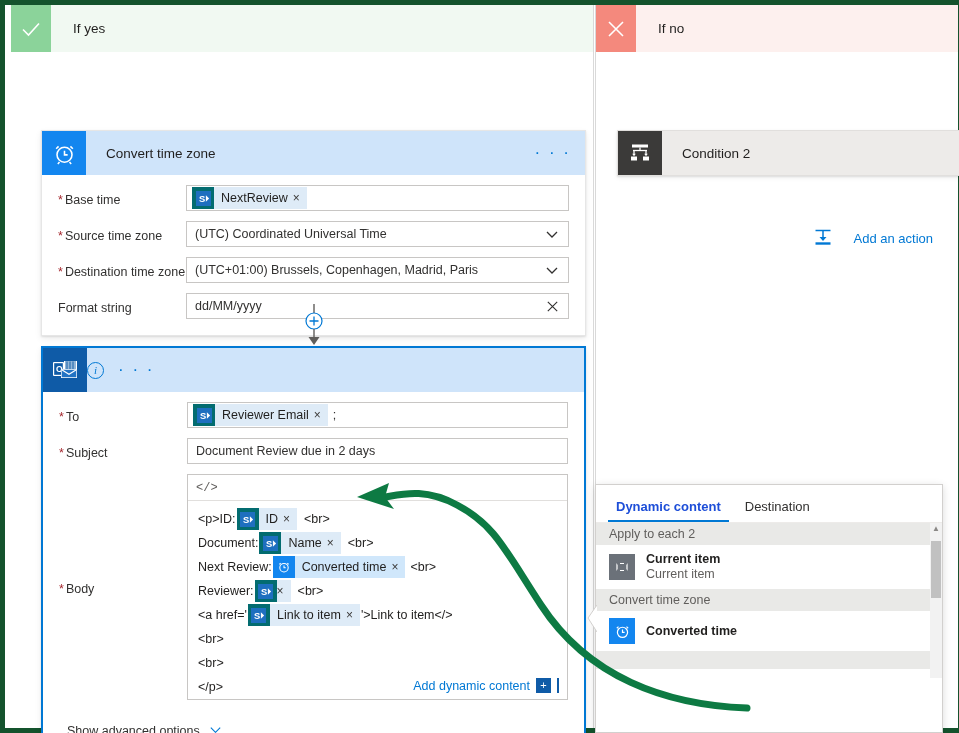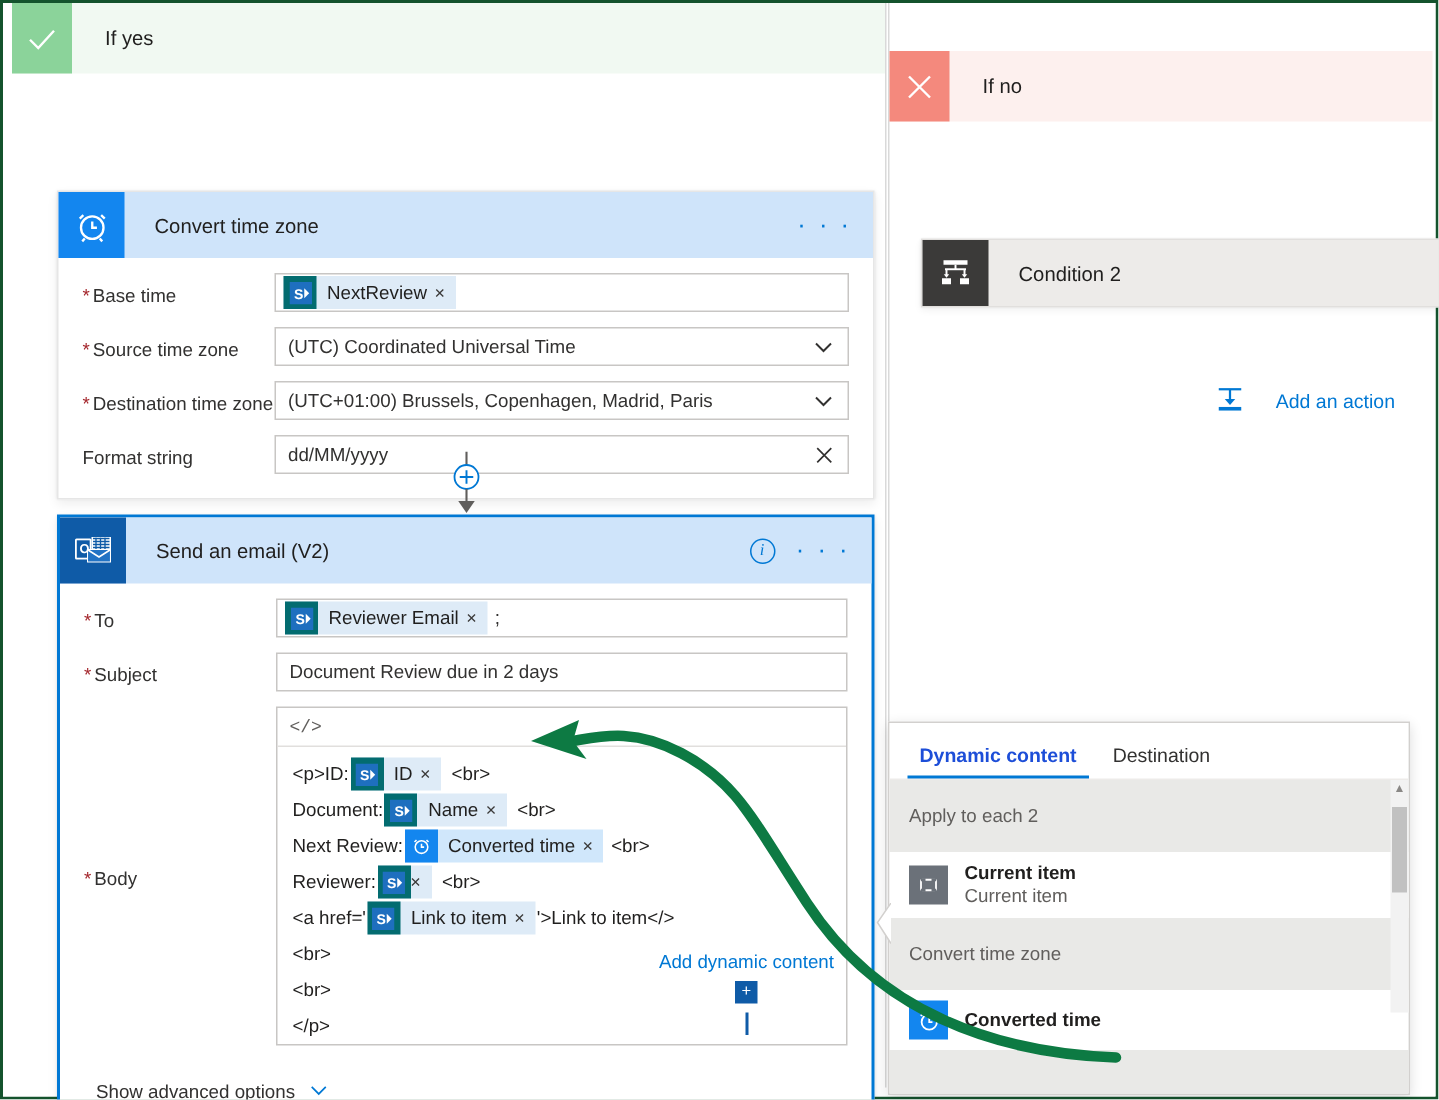--- a/index.html
+++ b/index.html
@@ -8,21 +8,21 @@
     width: 959px; height: 733px;
     font-family: "Liberation Sans", sans-serif;
     font-size: 13px;
     color: #323130;
     background: #ffffff;
     overflow: hidden;
     position: relative;
   }
   #root {
     position: absolute; inset: 0;
-    border: 2px solid #14532d;
+    border: 5px solid #14532d;
     background: #ffffff;
   }
   .canvas {
     position: absolute; inset: 0;
     background: #ffffff;
   }
 
   
   .branch {
     position: absolute;
@@ -33,21 +33,21 @@
   }
   .branch.yes { left: 6px; width: 583px; height: 723px; border-left: none; }
   .branch.no  { left: 590px; width: 363px; height: 723px; border-right: none; }
 
   .branch-header {
     display: flex; align-items: center;
     height: 47px;
     font-size: 14px;
   }
   .branch-header.yes { background: #F1F9F2; }
-  .branch-header.no  { background: #FDF0EE; margin-top: 32px; }
+  .branch-header.no  { background: #FDF0EE; }
   .branch-badge {
     width: 40px; height: 47px;
     display: flex; align-items: center; justify-content: center;
     flex: 0 0 40px;
   }
   .branch-badge.yes { background: #8BD39A; }
   .branch-badge.no  { background: #F4897D; }
   .branch-badge svg { display: block; }
   .branch-title { margin-left: 22px; color: #201f1e; font-size: 13.5px; }
 
@@ -206,21 +206,21 @@
     padding: 6px 10px 0 10px;
     font-size: 12.5px;
     line-height: 24px;
     color: #201f1e;
   }
   .body-lines .ln { white-space: nowrap; height: 24px; display: flex; align-items: center; }
   .body-lines .txt { }
   .addlink {
     position: absolute; right: 8px; bottom: 6px;
     display: flex; align-items: center; gap: 6px;
-    color: #0078d4; font-size: 12.5px; cursor: pointer; flex-direction: column;
+    color: #0078d4; font-size: 12.5px; cursor: pointer;
   }
   .addlink .plusbox {
     width: 15px; height: 15px; background: #0F5BA7; color:#fff;
     display:flex;align-items:center;justify-content:center;
     font-size: 11px; line-height: 1;
   }
   .addlink .bar { width:2px; height:15px; background:#0F5BA7; }
 
   .adv {
     display: flex; align-items: center; gap: 8px;
@@ -274,21 +274,21 @@
   .dyn-search {
     background: #fff; border: 1px solid #323130;
     height: 28px; display: flex; align-items: center; gap: 9px;
     padding: 0 10px;
     font-size: 12.5px; color: #605e5c;
   }
   .dyn-list { position: relative; height: 155px; background: #fff; }
   .dyn-group {
     background: #E9E9E7; color: #605e5c;
     font-size: 12.5px;
-    padding: 17px 13px;
+    padding: 4px 13px;
   }
   .dyn-item {
     background: #fff;
     display: flex; align-items: center; gap: 11px;
     padding: 7px 13px;
     cursor: pointer;
   }
   .dyn-item .di-ico {
     width: 26px; height: 26px; flex: 0 0 26px;
     display: flex; align-items: center; justify-content: center;
@@ -439,21 +439,20 @@
                 <rect x="12" y="3" width="13" height="9" fill="#ffffff"></rect>
                 <g fill="none" stroke="#0F5BA7" stroke-width="0.9">
                   <path d="M13 4 h11 M13 6 h11 M13 8 h11 M13 10 h11"></path>
                   <path d="M15 3.5 v8.5 M18 3.5 v8.5 M21 3.5 v8.5"></path>
                 </g>
                 <path d="M9 11 h16 v9 h-16 z" fill="#ffffff"></path>
                 <path d="M9.7 11.7 h14.6 v7.6 h-14.6 z" fill="#2273C4"></path>
                 <path d="M9.7 11.7 L17 16.3 L24.3 11.7" fill="none" stroke="#ffffff" stroke-width="1.1"></path>
               </svg>
             </div>
-            <div class="card-title">Send an email (V2)</div>
             <div class="card-head-actions">
               <div class="info-circle">i</div>
               <div class="ellipsis">· · ·</div>
             </div>
           </div>
           <div class="card-body">
 
             <div class="frow">
               <div class="flabel"><span class="req">*</span><span>To</span></div>
               <div class="fctl">

